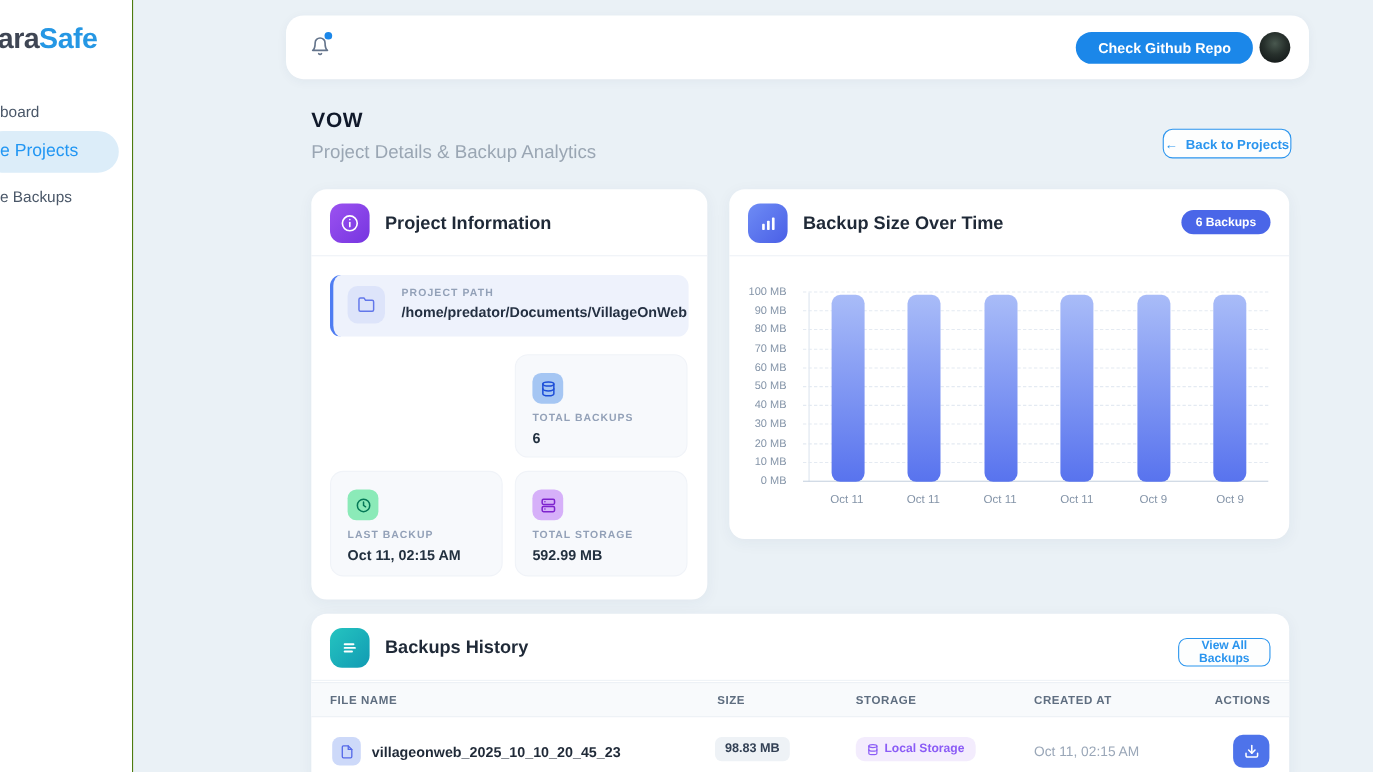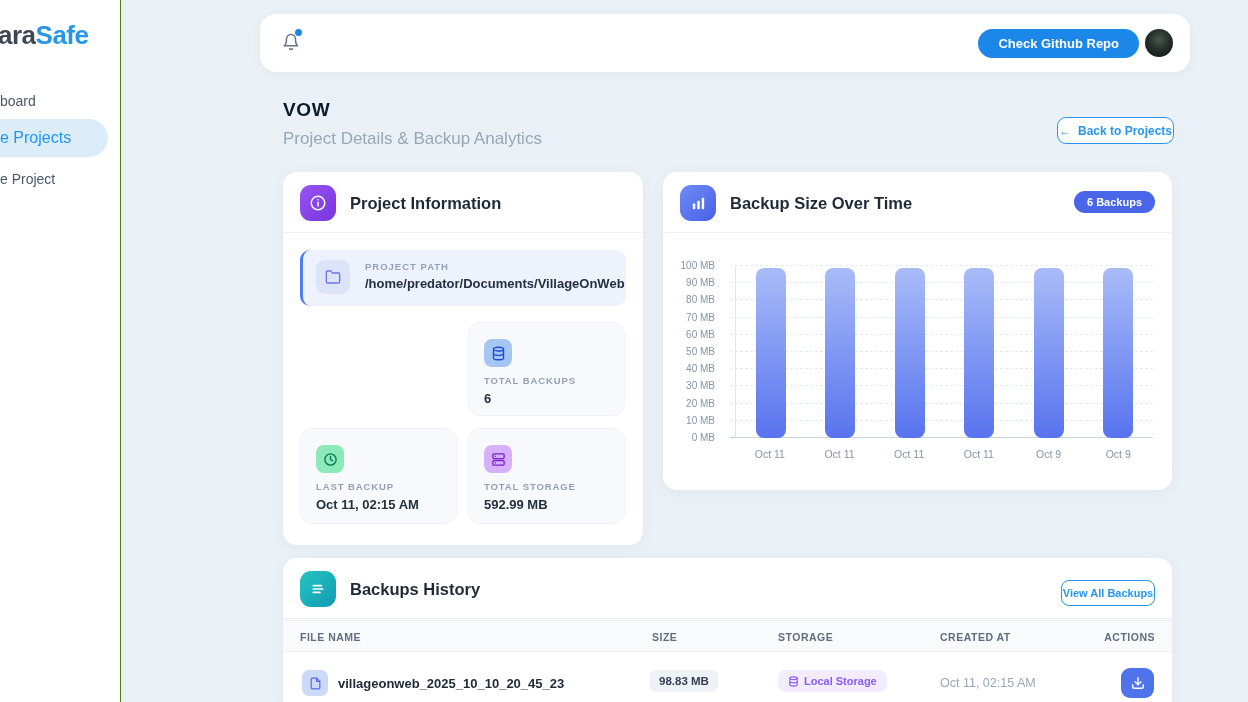--- a/index.html
+++ b/index.html
@@ -66,21 +66,21 @@
   .bars-row { position:absolute; left:0; top:0; width:100%; height:100%; display:flex; }
   .bar-slot { flex:1; display:flex; align-items:flex-end; justify-content:center; height:100%; }
   .bar { width:30px; border-radius:8px; background:linear-gradient(180deg,#a9bcf8 0%, #5873ee 100%); }
   .chart-yaxis { position:absolute; left:0; top:94px; width:62px; height:172px; }
   .ytick { position:absolute; right:10px; font-size:10px; color:#8494a8; white-space:nowrap; }
   .chart-xaxis { position:absolute; left:72px; top:276px; width:418px; display:flex; }
   .xtick { flex:1; text-align:center; font-size:10.5px; color:#8494a8; }
 
   
   .history-card { left:283px; top:558px; width:889px; height:160px; }
-  .viewall-btn { position:absolute; right:17px; top:22px; width:94px; height:26px; background:#fdfefe; border:1.5px solid #2b95ee; border-radius:8px; color:#2b95ee; font-family:"Liberation Sans",sans-serif; font-size:11px; font-weight:bold; cursor:pointer; }
+  .viewall-btn { position:absolute; right:17px; top:22px; width:84px; height:26px; background:#fdfefe; border:1.5px solid #2b95ee; border-radius:8px; color:#2b95ee; font-family:"Liberation Sans",sans-serif; font-size:11px; font-weight:bold; cursor:pointer; }
   .table-head { position:absolute; left:0; right:0; top:62px; height:32px; background:#f8fafc; border-top:1px solid #edf1f6; border-bottom:1px solid #edf1f6; }
   .th { position:absolute; top:10px; font-size:10.5px; font-weight:bold; letter-spacing:0.5px; color:#5f6e80; white-space:nowrap; }
   .th-file { left:17px; } .th-size { left:369px; } .th-storage { left:495px; } .th-created { left:657px; } .th-actions { right:17px; }
   .table-row { position:absolute; left:0; right:0; top:94px; height:66px; }
   .file-icon-box { position:absolute; left:19px; top:18px; width:26px; height:26px; background:#cdd9f9; border-radius:7px; display:flex; align-items:center; justify-content:center; }
   .cell-filename { position:absolute; left:55px; top:24px; font-size:13px; font-weight:bold; color:#1f2937; white-space:nowrap; }
   .cell-size { position:absolute; left:367px; top:18px; background:#eef2f6; border-radius:6px; padding:5px 9px; font-size:11.5px; font-weight:bold; color:#334155; }
   .cell-storage { position:absolute; left:495px; top:18px; background:#f3ecfd; border-radius:8px; padding:5px 10px; font-size:11px; font-weight:bold; color:#8b5cf6; display:flex; align-items:center; gap:5px; }
   .cell-created { position:absolute; left:657px; top:24px; font-size:12.5px; color:#9aa7b8; white-space:nowrap; }
   .download-btn { position:absolute; right:18px; top:16px; width:33px; height:30px; background:#4e73ea; border:none; border-radius:9px; cursor:pointer; display:flex; align-items:center; justify-content:center; }
@@ -91,21 +91,21 @@
 <div class="screen">
 
   <aside class="sidebar">
     <div class="logo">
       <span class="lg1">ara</span><span class="lg2">Safe</span>
     </div>
     <div class="nav-item" style="top:93px;">board</div>
     <div class="nav-pill">
       <span class="nav-label">e Projects</span>
     </div>
-    <div class="nav-item" style="top:171px;">e Project</div>
+    <div class="nav-item" style="top:171px;">e Backups</div>
   </aside>
 
   <div class="topbar">
     <div class="bell-wrap">
       <span>
         <svg width="18" height="18" viewBox="0 0 24 24" fill="none" stroke="#64748b" stroke-width="2" stroke-linecap="round" stroke-linejoin="round">
             <path d="M18 8a6 6 0 0 0-12 0c0 7-3 9-3 9h18s-3-2-3-9"></path>
             <path d="M13.7 21a2 2 0 0 1-3.4 0"></path>
           </svg>
       </span>

